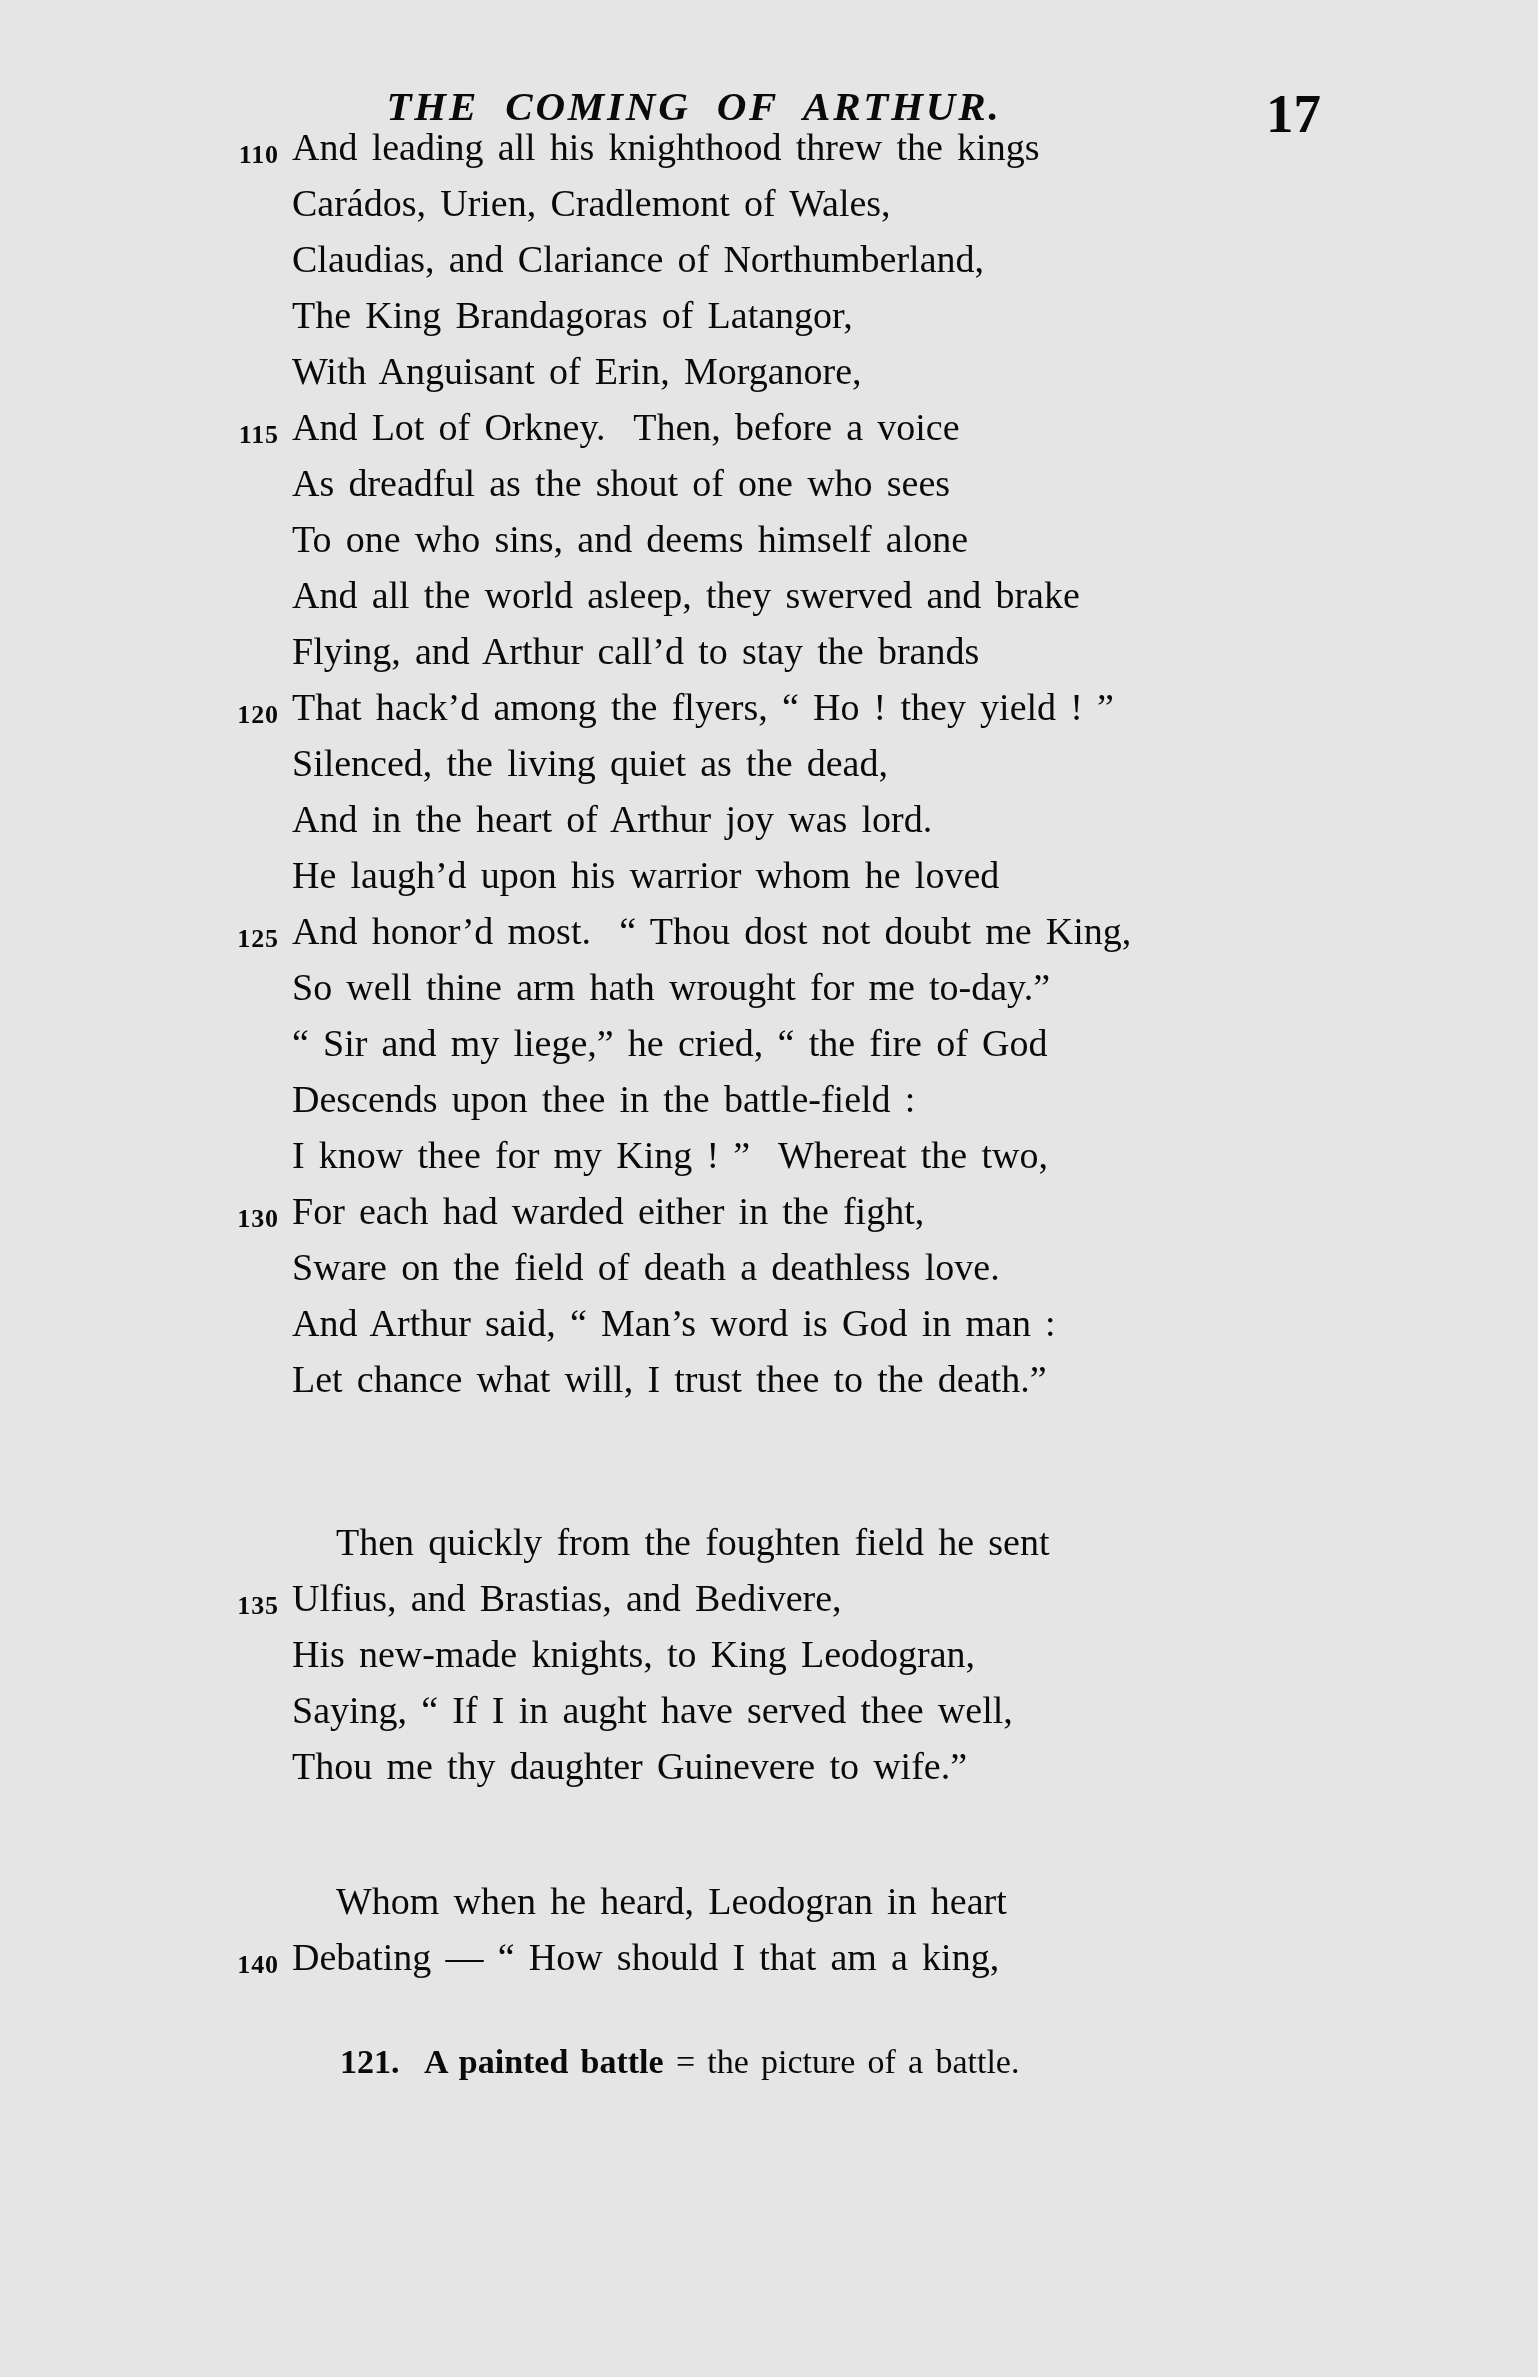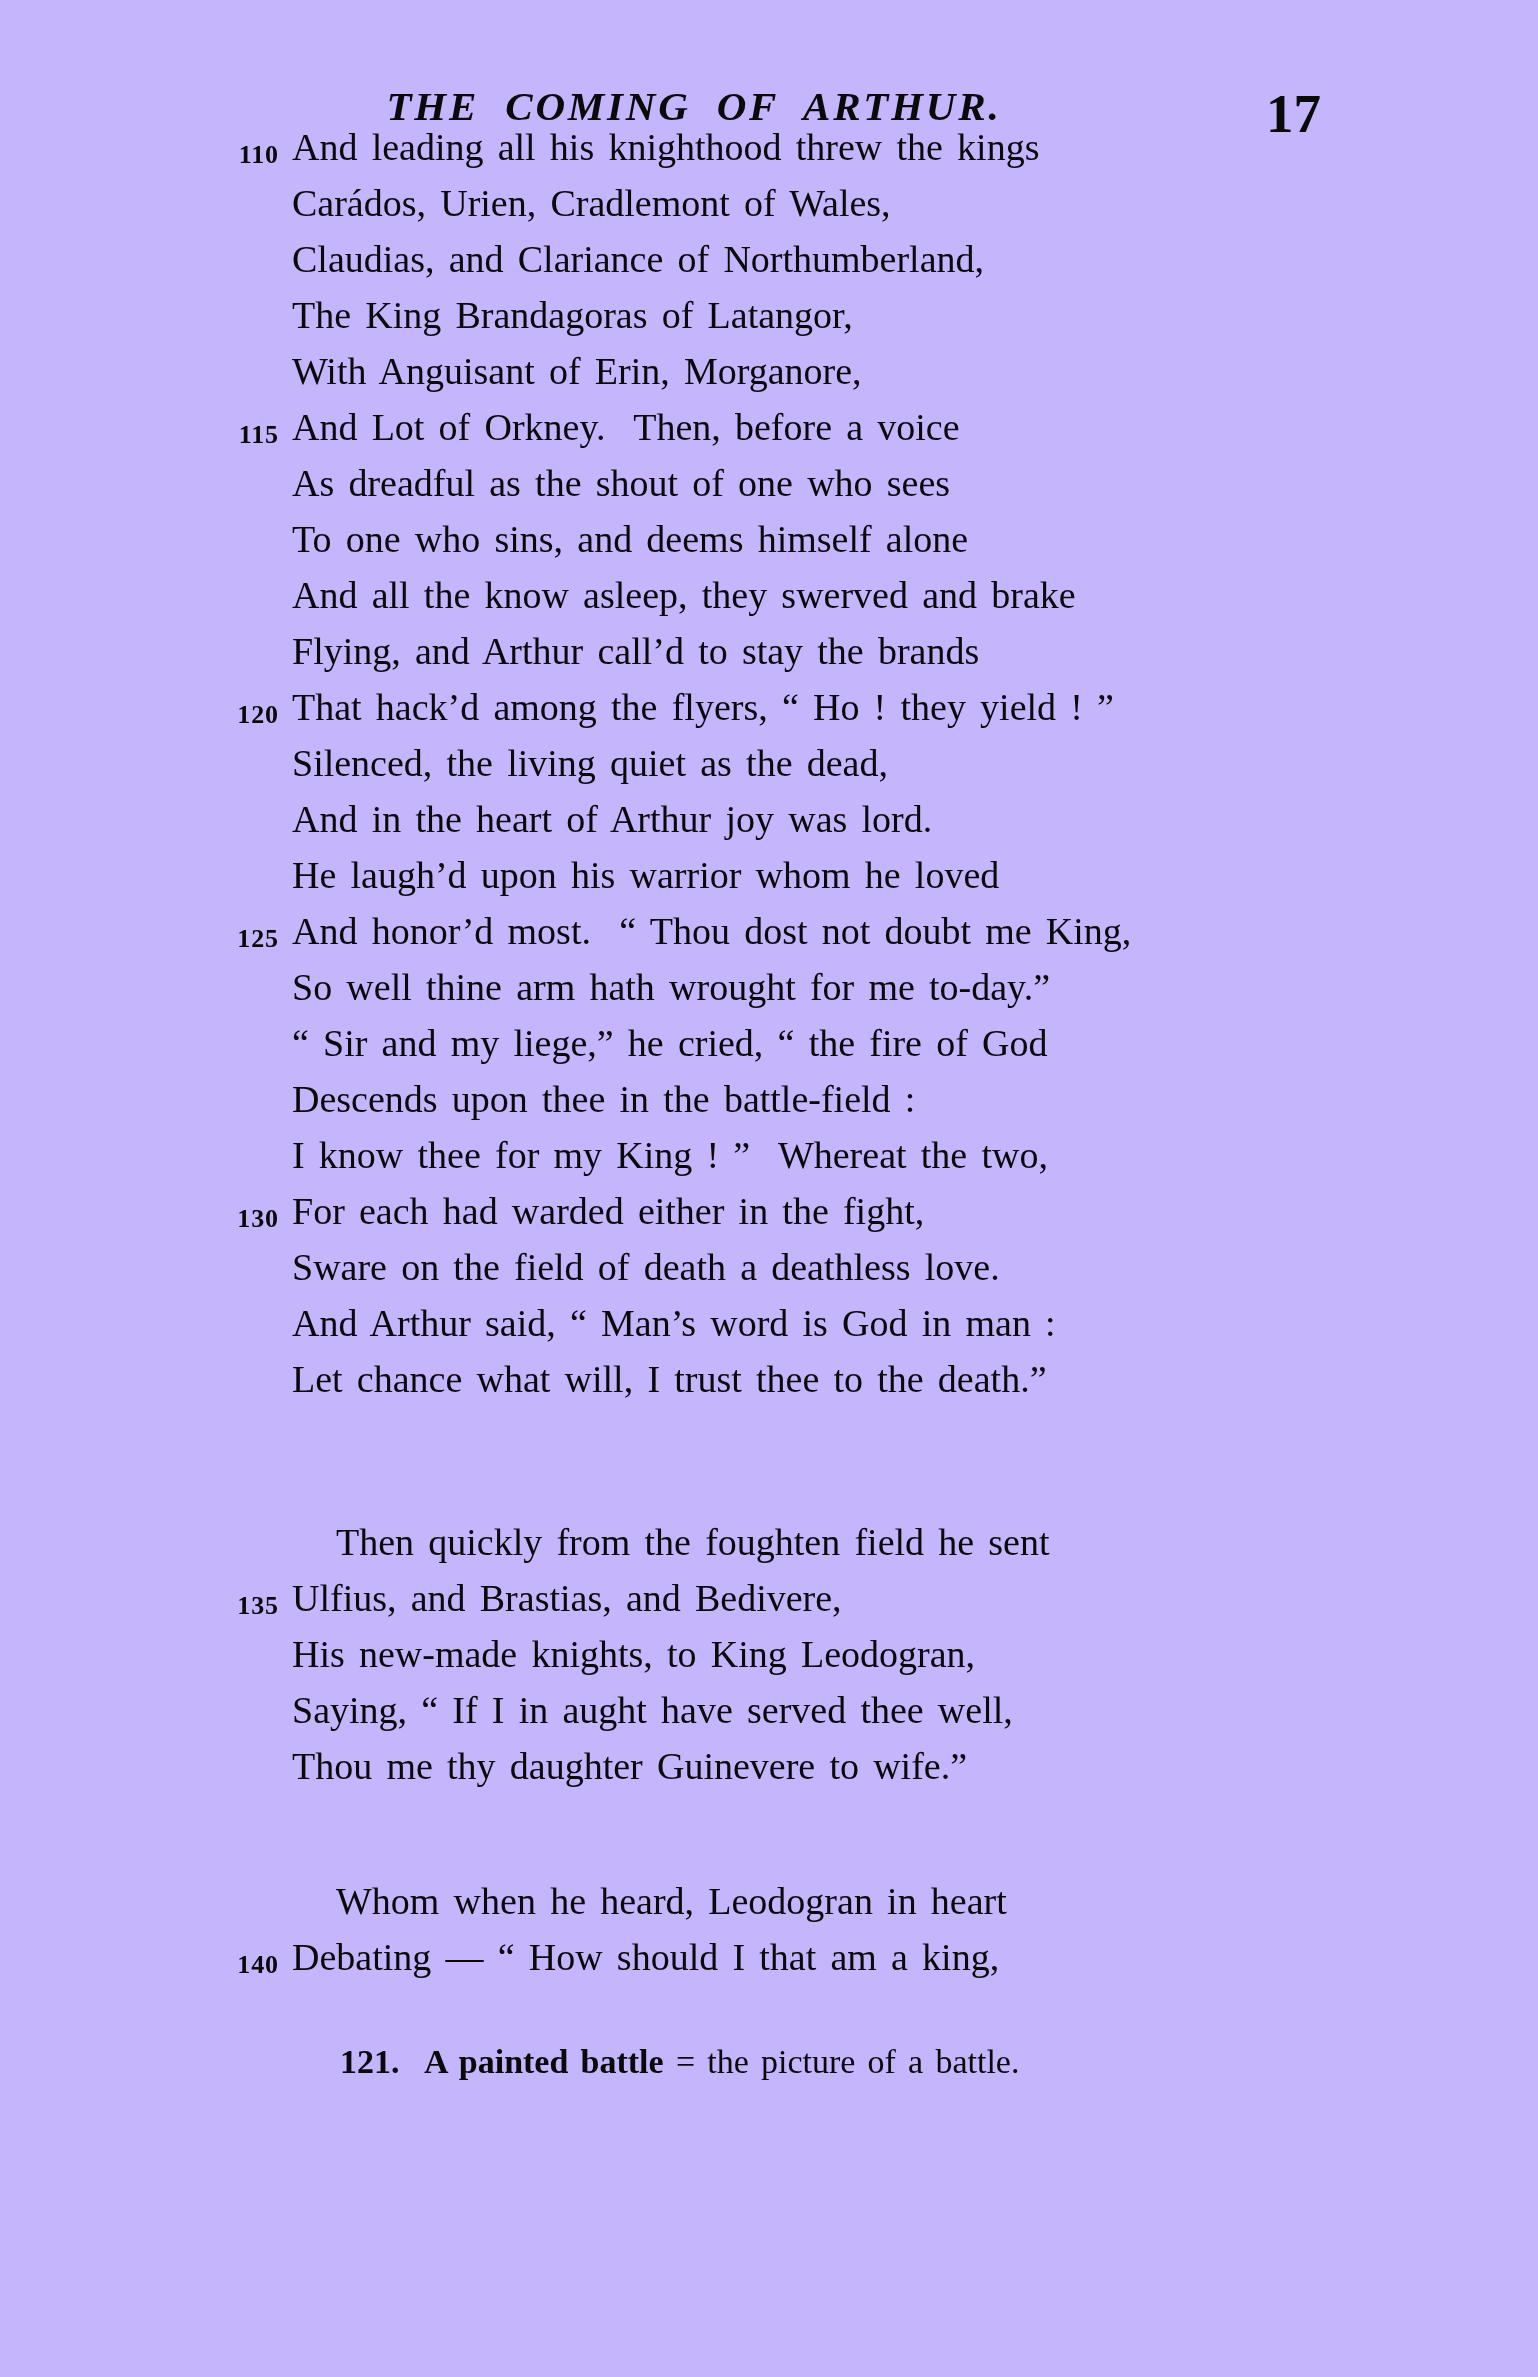--- a/index.html
+++ b/index.html
@@ -1,20 +1,20 @@
 <!DOCTYPE html>
 <html style="font-size:15px"><head>
 <meta charset="utf-8">
 <style>
   html, body { margin: 0; padding: 0; background: #ffffff; }
   .page {
     position: relative;
     width: 1538px;
     height: 2377px;
-    background: #c4b5fd;
+    background: #e5e5e5;
     color: #0a0a0a;
     font-family: "Liberation Serif", "DejaVu Serif", serif;
     overflow: hidden;
   }
   .running-header {
     position: absolute;
     top: 82px;
     left: 214px;
     width: 960px;
     text-align: center;
@@ -84,21 +84,21 @@
   <div class="poem" id="poem">
       <div class="stanza">
         <div class="line"><span class="line-num">110</span><span class="line-text">And leading all his knighthood threw the kings</span></div>
         <div class="line"><span class="line-text">Carádos, Urien, Cradlemont of Wales,</span></div>
         <div class="line"><span class="line-text">Claudias, and Clariance of Northumberland,</span></div>
         <div class="line"><span class="line-text">The King Brandagoras of Latangor,</span></div>
         <div class="line"><span class="line-text">With Anguisant of Erin, Morganore,</span></div>
         <div class="line"><span class="line-num">115</span><span class="line-text">And Lot of Orkney.  Then, before a voice</span></div>
         <div class="line"><span class="line-text">As dreadful as the shout of one who sees</span></div>
         <div class="line"><span class="line-text">To one who sins, and deems himself alone</span></div>
-        <div class="line"><span class="line-text">And all the know asleep, they swerved and brake</span></div>
+        <div class="line"><span class="line-text">And all the world asleep, they swerved and brake</span></div>
         <div class="line"><span class="line-text">Flying, and Arthur call’d to stay the brands</span></div>
         <div class="line"><span class="line-num">120</span><span class="line-text">That hack’d among the flyers, “ Ho ! they yield ! ”</span></div>
         <div class="line"><span class="line-text">Silenced, the living quiet as the dead,</span></div>
         <div class="line"><span class="line-text">And in the heart of Arthur joy was lord.</span></div>
         <div class="line"><span class="line-text">He laugh’d upon his warrior whom he loved</span></div>
         <div class="line"><span class="line-num">125</span><span class="line-text">And honor’d most.  “ Thou dost not doubt me King,</span></div>
         <div class="line"><span class="line-text">So well thine arm hath wrought for me to-day.”</span></div>
         <div class="line"><span class="line-text">“ Sir and my liege,” he cried, “ the fire of God</span></div>
         <div class="line"><span class="line-text">Descends upon thee in the battle-field :</span></div>
         <div class="line"><span class="line-text">I know thee for my King ! ”  Whereat the two,</span></div>

